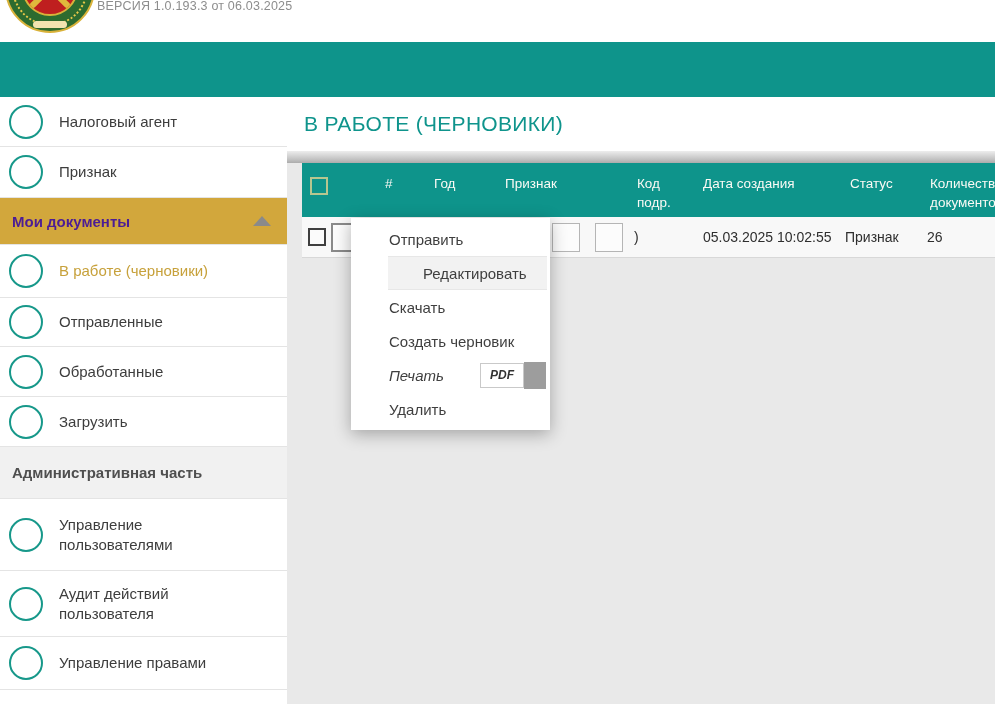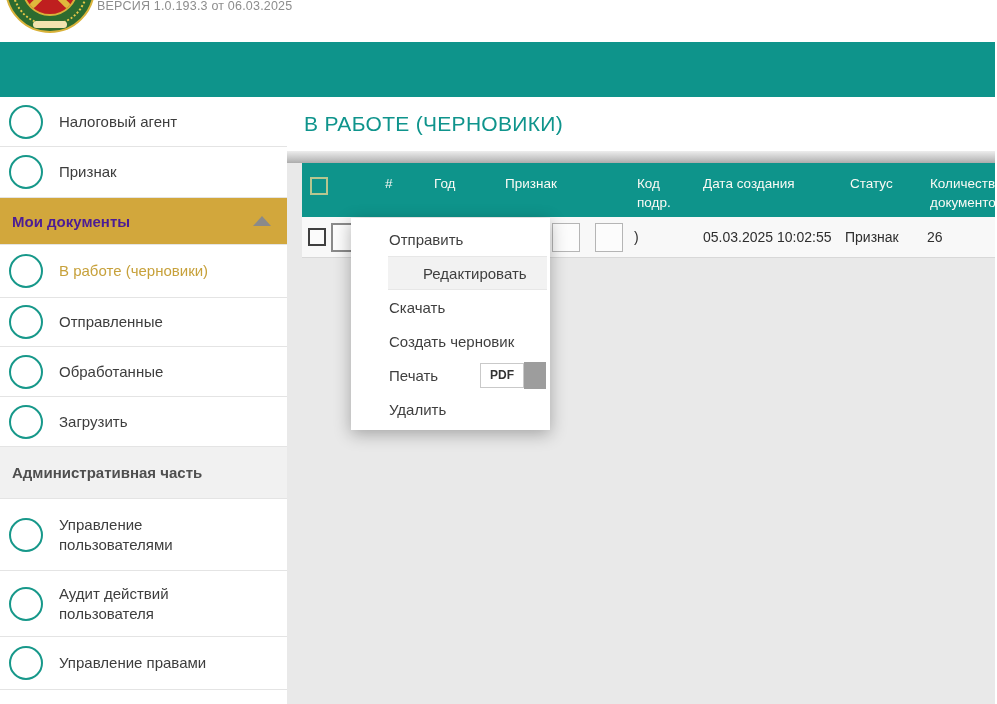--- a/index.html
+++ b/index.html
@@ -83,21 +83,21 @@
   
   .context-menu {
     position:absolute; left:351px; top:218px; width:199px; z-index:20;
     background:#fff; box-shadow:0 4px 16px rgba(0,0,0,.30); padding:4px 3px;
   }
   .menu-item {
     height:34px; display:flex; align-items:center; padding-left:35px;
     font-size:15px; color:#3f3f3f; cursor:pointer;
   }
   .menu-item.highlight { background:#f2f2f2; border-top:1px solid #e7e7e7; border-bottom:1px solid #e7e7e7;margin-left:34px; }
-  .menu-item.print { justify-content:space-between; padding-right:1px; }
+  .menu-item.print { justify-content:space-between; padding-right:1px;font-style:italic; }
   .pdf-group { display:flex; align-items:center; }
   .pdf-btn {
     width:44px; height:25px; border:1px solid #c9c9c9; background:#fff;
     display:flex; align-items:center; justify-content:center;
     font-size:12px; font-weight:bold; color:#333; cursor:pointer;
   }
   .pdf-gray { width:22px; height:27px; background:#9d9d9d; cursor:pointer; }
 </style>
 </head>
 <body>

